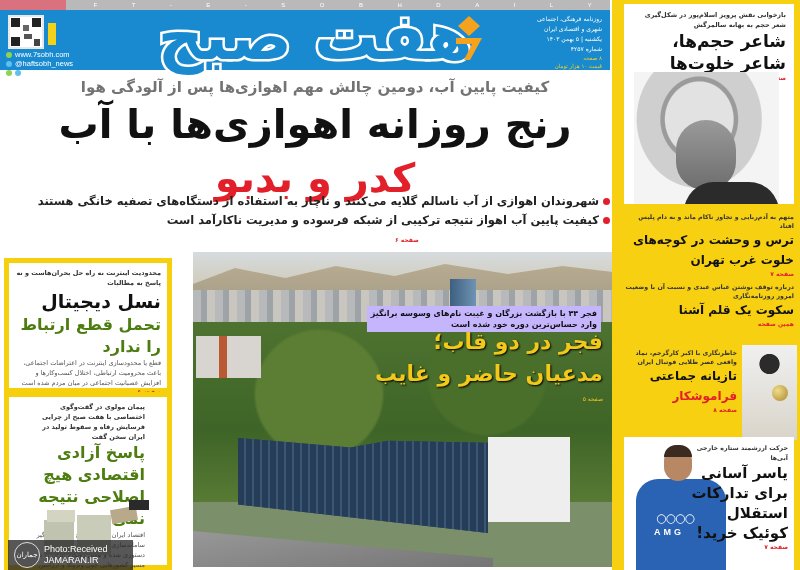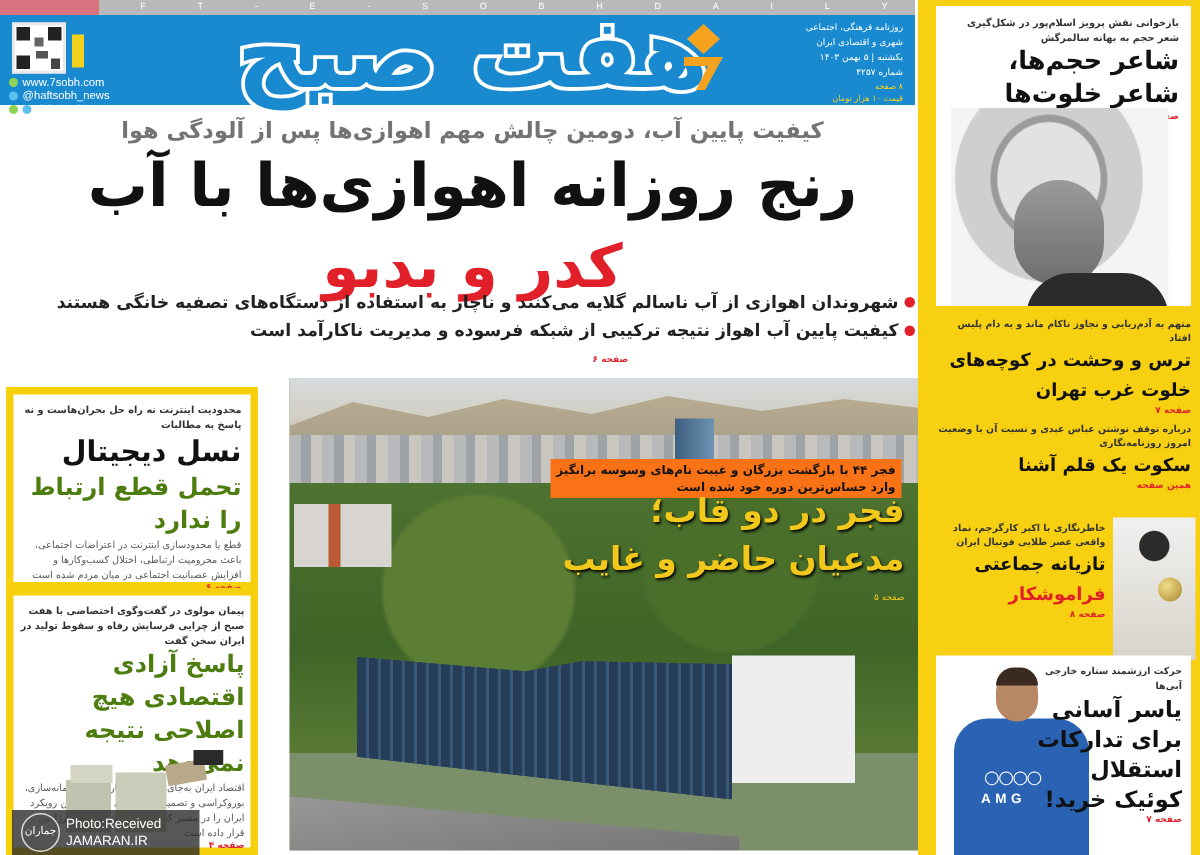--- a/index.html
+++ b/index.html
@@ -28,42 +28,42 @@
   .headline .red { color: #e2202a; }
   .bullets { position: absolute; left: 20px; top: 192px; width: 590px; text-align: right; direction: rtl; font-size: 11.5px; font-weight: bold; color: #222; line-height: 19px; }
   .bullets .rdot { display: inline-block; width: 7px; height: 7px; border-radius: 4px; background: #e2202a; margin-left: 4px; }
   .pageref { color: #e2202a; font-size: 6px; font-weight: bold; direction: rtl; }
   .main-pageref { position: absolute; left: 395px; top: 236px; }
 
   
   .leftcol { position: absolute; left: 0; top: 248px; width: 176px; height: 322px; }
   .lbox { position: absolute; left: 4px; width: 168px; border: 5px solid #f6cf0d; background: #fff; direction: rtl; text-align: right; }
   .lbox1 { top: 10px; height: 135px; padding: 5px 6px; }
-  .lbox2 { top: 144px; height: 178px; padding: 5px 4px; border-top-width: 5px; }
+  .lbox2 { top: 144px; height: 178px; padding: 5px 22px; border-top-width: 5px; }
   .lbox .lk { font-size: 6.5px; color: #333; line-height: 10px; font-weight: bold; }
   .lbox .lh1 { font-size: 19px; font-weight: bold; color: #111; line-height: 26px; text-align: right; }
   .lbox .lh2 { font-size: 16px; font-weight: bold; color: #4d7c0f; line-height: 22px; }
   .lbox .lbody { font-size: 6.5px; color: #555; line-height: 10px; }
   .money { position: absolute; left: 30px; bottom: 10px; width: 110px; height: 55px; }
   .watermark { position: absolute; left: 8px; top: 540px; width: 125px; height: 30px; background: rgba(40,40,40,0.78); color: #fff; font-family: "Liberation Sans", sans-serif; font-size: 9px; line-height: 11px; padding: 4px 0 0 36px; }
   .watermark .circ { position: absolute; left: 6px; top: 2px; width: 26px; height: 26px; border-radius: 13px; border: 1.5px solid #ddd; background: rgba(80,80,80,0.6); font-size: 7px; text-align: center; line-height: 23px; color: #fff; }
 
   
   .photo { position: absolute; left: 193px; top: 252px; width: 420px; height: 315px; overflow: hidden; background: #7a8f6a; }
   .sky { position: absolute; left: 0; top: 0; width: 420px; height: 40px; background: linear-gradient(#d6dbde, #cfc8b4); }
   .mount { position: absolute; left: 0; top: 8px; width: 420px; height: 40px; background: linear-gradient(#b9ad92, #a89f88); clip-path: polygon(0 60%, 10% 20%, 22% 45%, 34% 15%, 48% 40%, 60% 10%, 75% 35%, 88% 15%, 100% 30%, 100% 100%, 0 100%); }
   .city { position: absolute; left: 0; top: 38px; width: 420px; height: 40px; background: repeating-linear-gradient(90deg, #b8b9bb 0 8px, #9ea3a8 8px 14px, #c9c6c0 14px 22px); }
   .tower { position: absolute; left: 257px; top: 27px; width: 26px; height: 36px; background: linear-gradient(90deg, #3d5f80, #6f93b3); }
   .forest { position: absolute; left: 0; top: 70px; width: 420px; height: 180px; background: radial-gradient(circle at 30% 40%, #5b7d34 0 20%, transparent 21%), radial-gradient(circle at 70% 30%, #4a6f2b 0 18%, transparent 19%), linear-gradient(#4e7330, #3e6427 60%, #587a34); }
   .leftbldg { position: absolute; left: 3px; top: 84px; width: 65px; height: 42px; background: #d8d4cf; }
   .leftbldg .stripe { position: absolute; left: 23px; top: 0; width: 8px; height: 42px; background: #b95a35; }
   .glass { position: absolute; left: 45px; top: 186px; width: 250px; height: 95px; background: repeating-linear-gradient(90deg, #273d57 0 6px, #375877 6px 8px), #2a4463; clip-path: polygon(0 0, 45% 10%, 60% 3%, 100% 5%, 100% 100%, 0 70%); }
   .whitewall { position: absolute; left: 295px; top: 185px; width: 82px; height: 85px; background: #eeeeee; }
   .road { position: absolute; left: 0; top: 270px; width: 300px; height: 45px; background: linear-gradient(170deg, #9b9b9b, #757575); clip-path: polygon(0 20%, 100% 80%, 100% 100%, 0 100%); }
-  .caption-box { position: absolute; right: 12px; top: 54px; background: #f97316; direction: rtl; text-align: right; padding: 2px 4px; font-size: 8px; font-weight: bold; color: #111; line-height: 11px; }
+  .caption-box { position: absolute; right: 12px; top: 54px; background: #c4b5fd; direction: rtl; text-align: right; padding: 2px 4px; font-size: 8px; font-weight: bold; color: #111; line-height: 11px; }
   .photo-title { position: absolute; right: 10px; top: 74px; direction: rtl; text-align: right; font-size: 22px; font-weight: bold; color: #f2c81a; line-height: 32px; text-shadow: 1px 1px 2px #000; }
   .photo-pageref { position: absolute; right: 10px; top: 143px; font-size: 6px; color: #f2c81a; direction: rtl; }
 
   
   .rightcol { position: absolute; left: 612px; top: 0; width: 188px; height: 570px; background: #f8d012; }
   .rbox-top { position: absolute; left: 12px; top: 4px; width: 170px; height: 200px; background: #ffffff; direction: rtl; text-align: right; padding: 6px 8px; overflow: hidden; }
   .rbox-top .rk { font-size: 6.5px; color: #333; line-height: 10px; font-weight: bold; }
   .rbox-top .rh { font-size: 17px; font-weight: bold; color: #111; line-height: 22px; }
   .portrait { position: absolute; left: 10px; top: 68px; width: 145px; height: 135px; background: radial-gradient(ellipse at 45% 35%, #e2e2e2 0 30%, #9b9b9b 31% 34%, #cfcfcf 35% 55%, #f4f4f4 56%); }
   .portrait .face { position: absolute; left: 42px; top: 48px; width: 60px; height: 70px; border-radius: 30px 30px 28px 28px; background: linear-gradient(#9a9a9a, #6d6d6d); }

